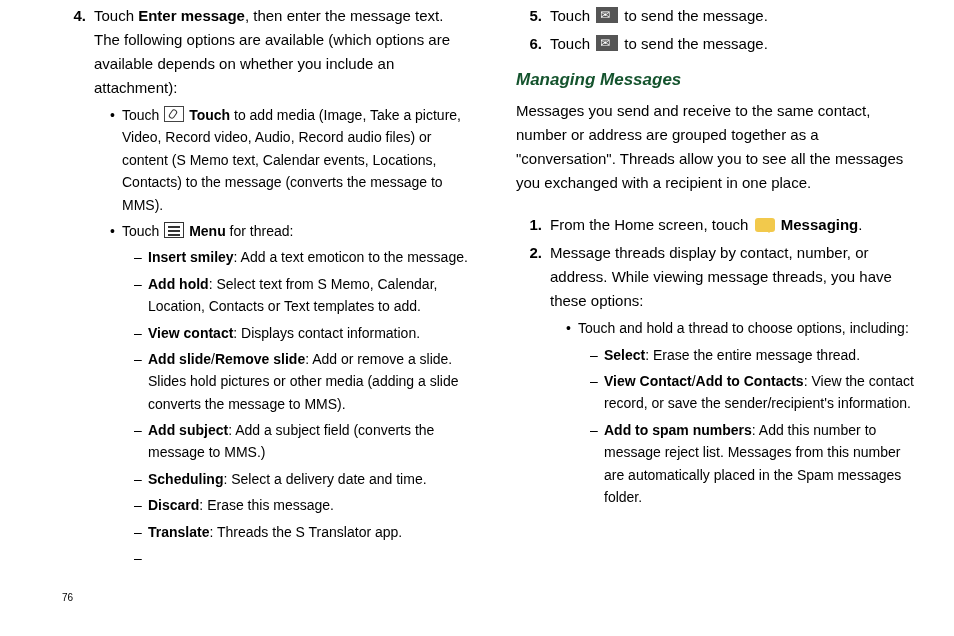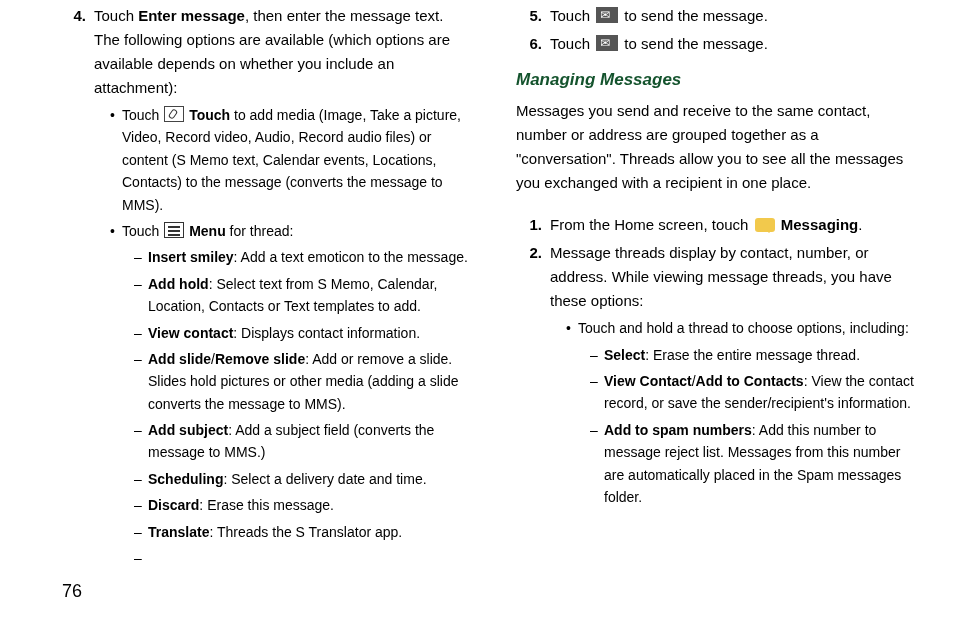--- a/index.html
+++ b/index.html
@@ -99,21 +99,21 @@
       top:2px; left:5px;
       width:6px; height:10px;
       border:1px solid #333;
       border-radius: 3px;
       transform: rotate(35deg);
     }
     .page-num {
       position: absolute;
       bottom: 30px;
       left: 62px;
-      font-size: 18px;
+      font-size: 10px;
     }
   </style>
 </head>
 <body>
 
 <div class="page">
 
   <div class="col">
 
     <div class="ol-num">

